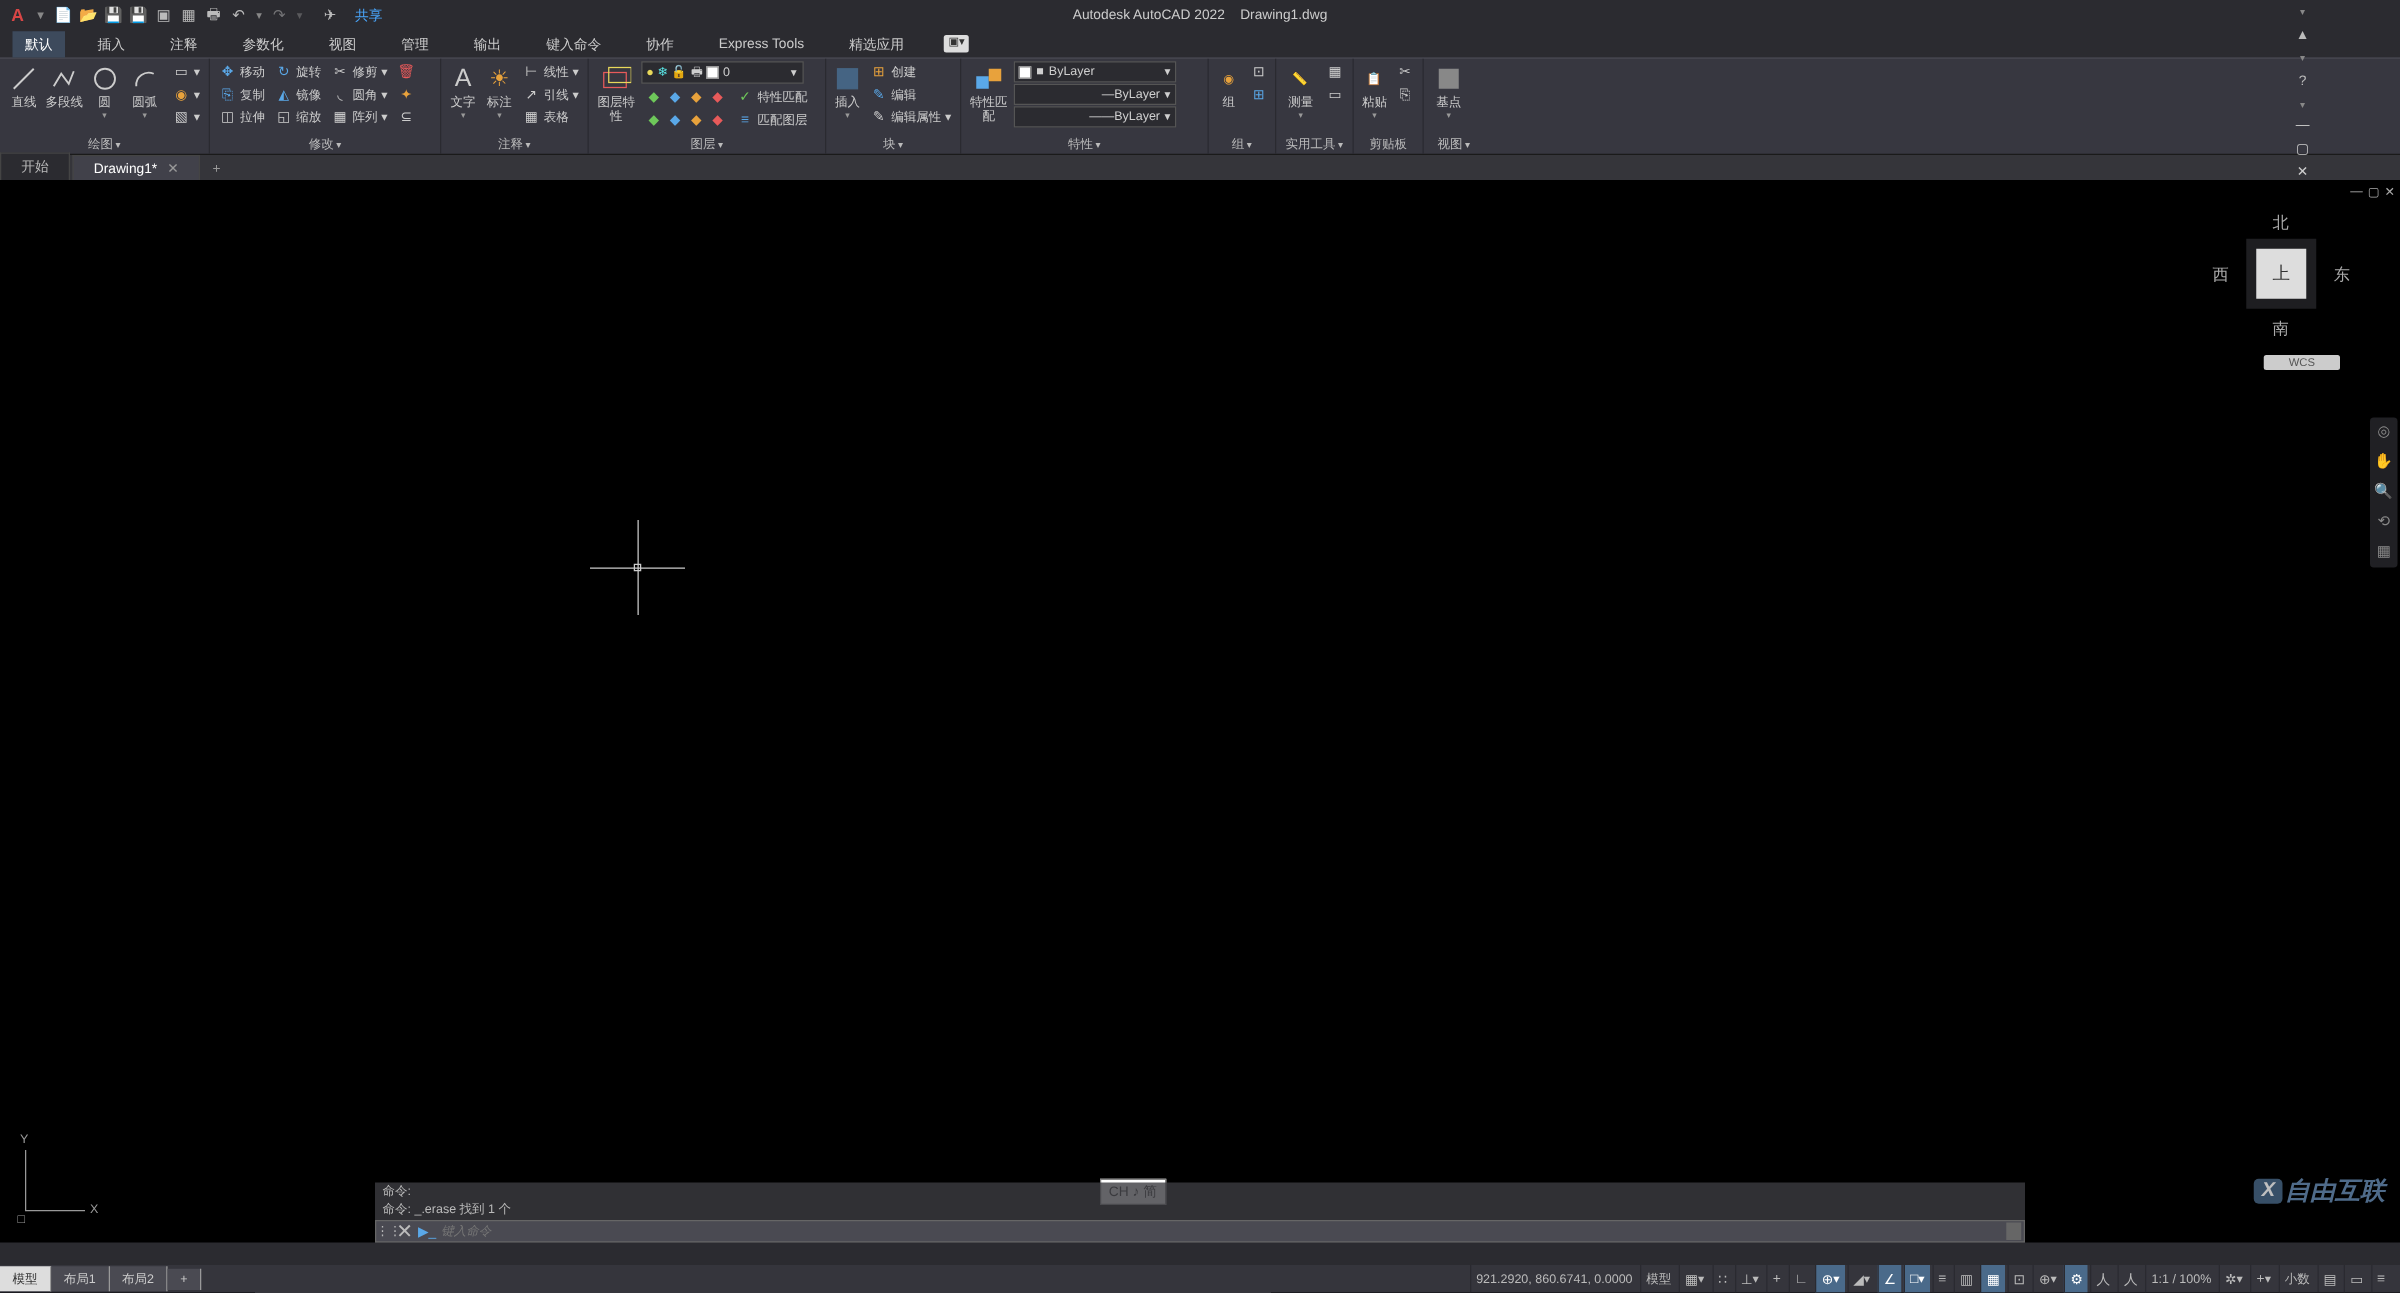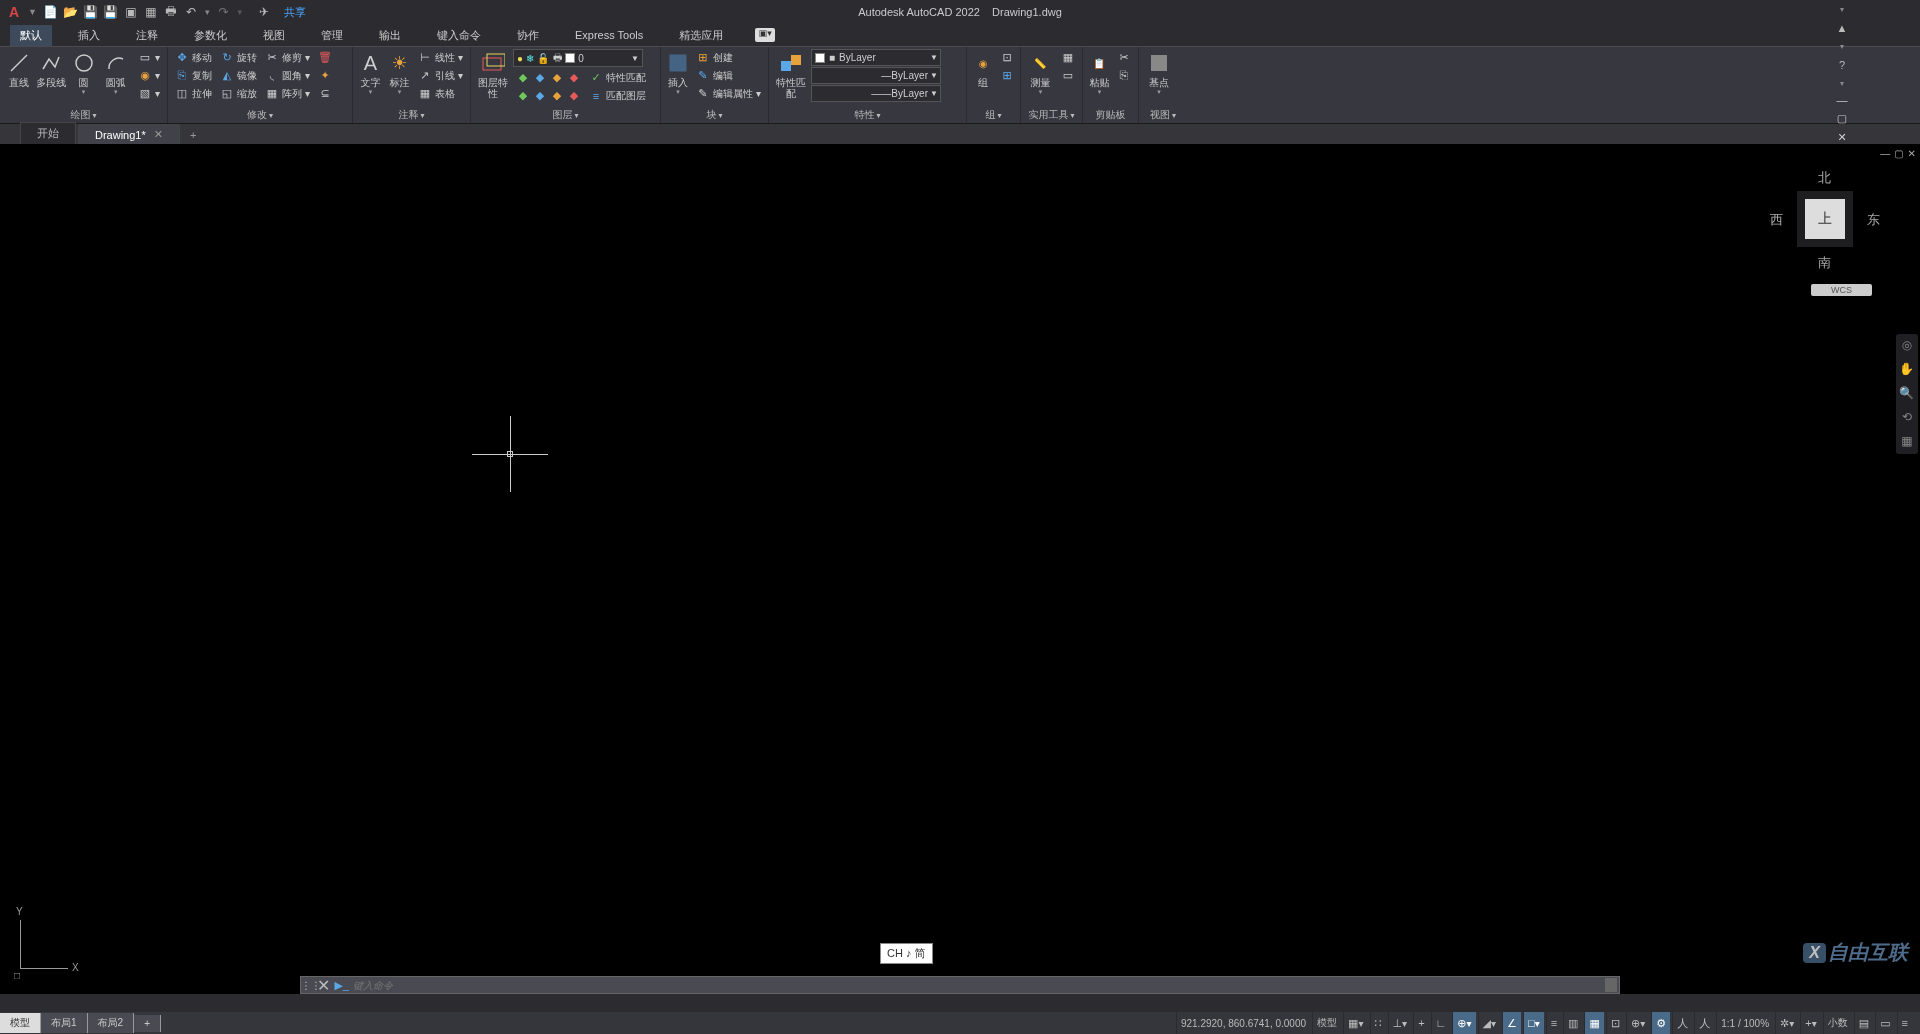--- a/index.html
+++ b/index.html
@@ -35,21 +35,21 @@
 .smbtn .si { width:14px; height:14px; display:flex; align-items:center; justify-content:center; font-size:11px; }
 .layersel { width:130px; height:18px; background:#2b2b30; border:1px solid #555; display:flex; align-items:center; padding:0 3px; gap:3px; font-size:10px; }
 .propsel { width:130px; height:17px; background:#2b2b30; border:1px solid #555; display:flex; align-items:center; justify-content:flex-end; padding:0 12px 0 3px; font-size:10px; position:relative; }
 .propsel .pdd { position:absolute; right:2px; font-size:8px; }
 .orange { color:#e8a23c; }
 .blue { color:#5aa8e8; }
 .green { color:#6ec85a; }
 .yellow { color:#e8d85a; }
 .red { color:#e85a5a; }
 .cyan { color:#5ae8e8; }
-.doctabs { height:20px; background:#35353a; display:flex; align-items:flex-end; font-size:11px; padding-left:20px; }
+.doctabs { height:20px; background:#35353a; display:flex; align-items:flex-end; font-size:11px; }
 .doctab { padding:3px 16px; background:#2b2b30; color:#bbb; border-top:1px solid #444; border-left:1px solid #444; border-right:1px solid #444; margin-right:2px; display:flex; align-items:center; gap:8px; }
 .doctab.active { background:#41414a; color:#fff; }
 .doctab .x { color:#999; font-size:11px; }
 .doctab .plus { color:#999; }
 .canvas-wrap { position:relative; width:100%; height:calc(100% - 184px); background:#000; }
 .canvas-ctrl { position:absolute; right:4px; top:4px; display:flex; gap:4px; color:#aaa; font-size:10px; }
 .viewcube { position:absolute; right:40px; top:20px; width:110px; height:110px; color:#aaa; font-size:13px; }
 .viewcube .cube { position:absolute; left:35px; top:35px; width:40px; height:40px; background:#ddd; color:#333; display:flex; align-items:center; justify-content:center; font-size:14px; box-shadow:0 0 0 8px rgba(100,100,110,0.3); }
 .viewcube .n { position:absolute; top:5px; left:48px; }
 .viewcube .s { position:absolute; bottom:2px; left:48px; }
@@ -511,20 +511,24 @@
   </div>
   <div class="ucs">
     <div class="ax yax"></div>
       <div class="ax xax"></div>
     <div class="lbl" style="left:-4px;top:-62px">Y</div>
     <div class="lbl" style="left:52px;top:-6px">X</div>
     <div class="lbl" style="left:-6px;top:2px">□</div>
   </div>
   <div class="ime">CH ♪ 简</div>
   <div class="cmdarea">
+    <div class="cmdhist">
+      <div>命令:</div>
+      <div>命令: _.erase 找到 1 个</div>
+    </div>
     <div class="cmdline">
       <span class="ci">⋮⋮</span>
       <span class="x">✕</span>
       <span class="chev">▶_</span>
       <input placeholder="键入命令" style="">
       <div class="scroll"></div>
     </div>
   </div>
   <div class="watermark">
       <span class="wx">X</span>

